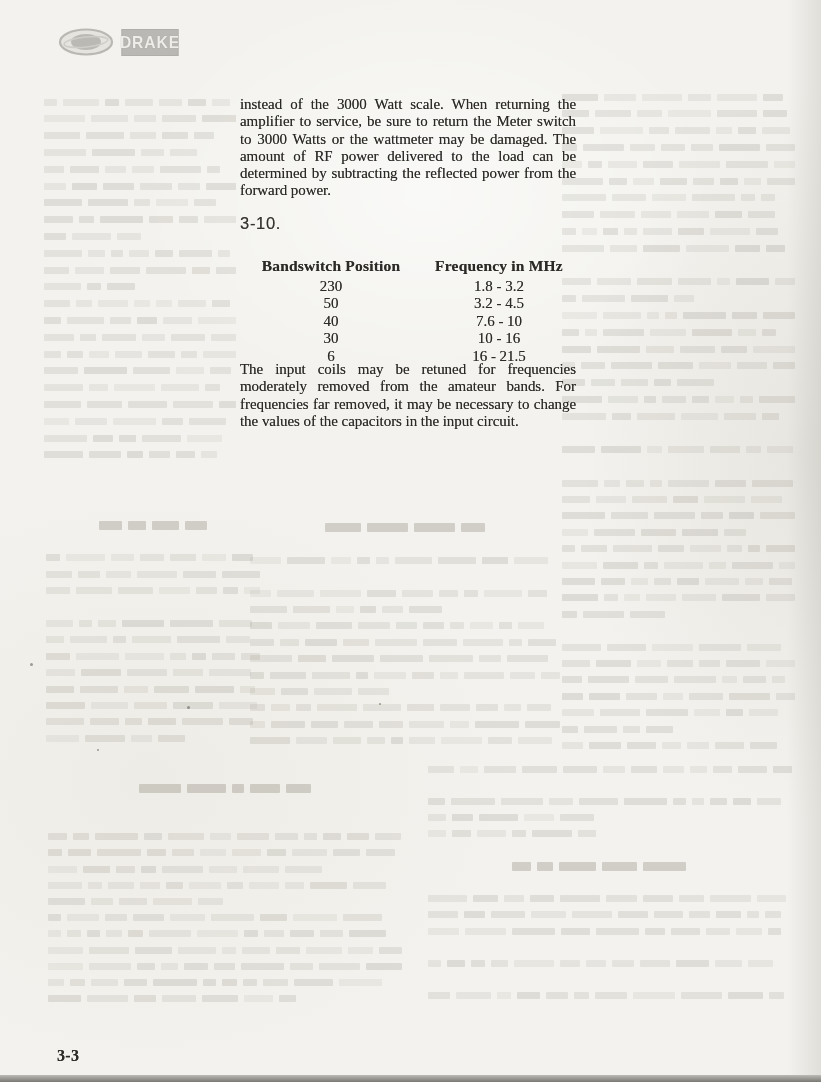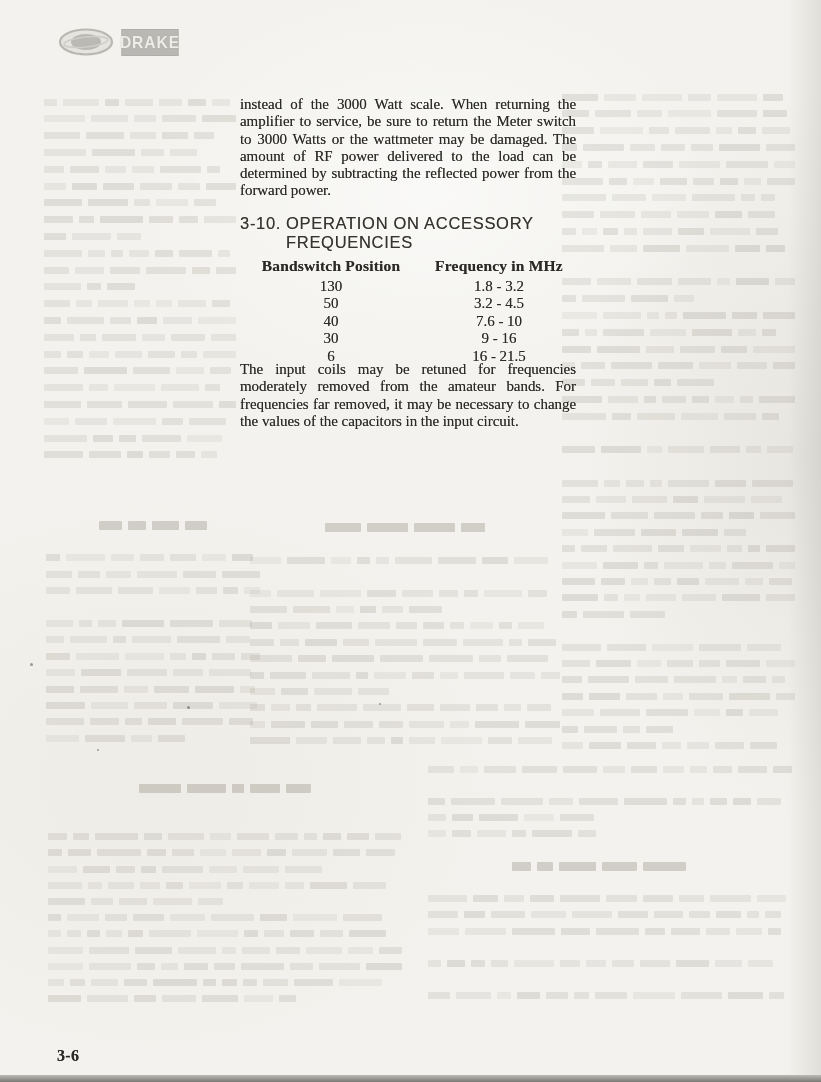--- a/index.html
+++ b/index.html
@@ -1028,50 +1028,49 @@
         <ellipse cx="28" cy="15" rx="15" ry="8" fill="#b2b0ab"></ellipse>
         <ellipse cx="28" cy="15" rx="22" ry="5" fill="none" stroke="#c9c7c2" stroke-width="1.6" transform="rotate(-6 28 15)"></ellipse>
       </svg>
       <div class="logo-box">DRAKE</div>
     </div>
 
     <p class="para p1">instead of the 3000 Watt scale. When returning the amplifier to service, be sure to return the Meter switch to 3000 Watts or the wattmeter may be damaged. The amount of RF power delivered to the load can be determined by subtracting the reflected power from the forward power.</p>
 
     <div class="sect">
       <span class="snum">3-10.</span>
-      <span class="stitle"><span>OPERATION ON ACCESSORY</span><br><span>FREQUENCIES</span></span>
     </div>
 
     <div class="btable">
       <div class="trow thead">
         <span class="c1">Bandswitch Position</span>
         <span class="c2">Frequency in MHz</span>
       </div>
       <div class="trow">
-        <span class="c1">130</span>
+        <span class="c1">230</span>
         <span class="c2">1.8 - 3.2</span>
       </div>
       <div class="trow">
         <span class="c1">50</span>
         <span class="c2">3.2 - 4.5</span>
       </div>
       <div class="trow">
         <span class="c1">40</span>
         <span class="c2">7.6 - 10</span>
       </div>
       <div class="trow">
         <span class="c1">30</span>
-        <span class="c2">9 - 16</span>
+        <span class="c2">10 - 16</span>
       </div>
       <div class="trow">
         <span class="c1">6</span>
         <span class="c2">16 - 21.5</span>
       </div>
     </div>
 
     <p class="para p2">The input coils may be retuned for frequencies moderately removed from the amateur bands. For frequencies far removed, it may be necessary to change the values of the capacitors in the input circuit.</p>
 
-    <div class="pagenum">3-6</div>
+    <div class="pagenum">3-3</div>
   </div>
 
   <div class="edge-right"></div>
   <div class="edge-bottom"></div>
 </div>
 
 </body></html>

